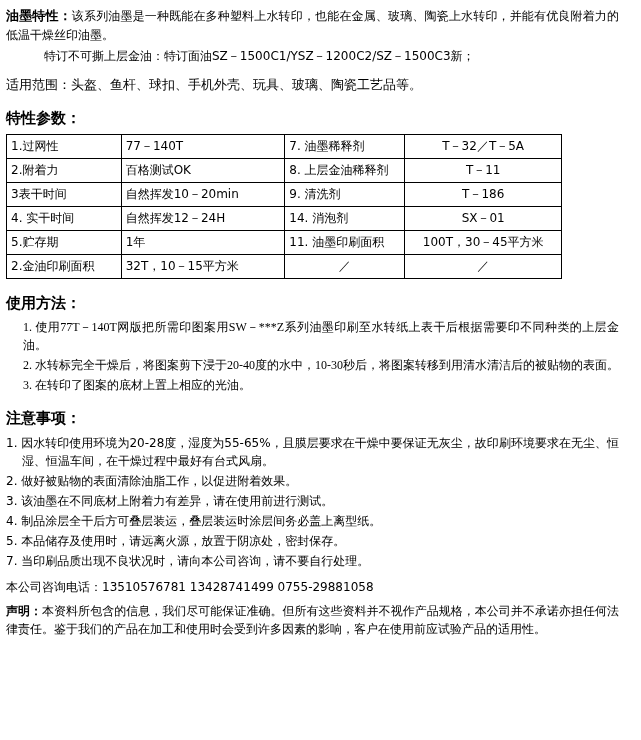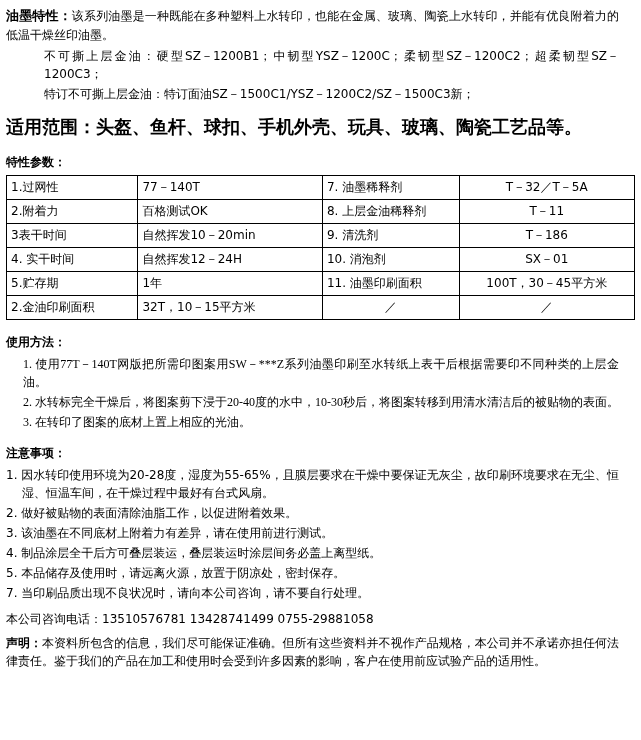--- a/index.html
+++ b/index.html
@@ -36,35 +36,35 @@
   .row-flex {
     display: flex;
     padding-left: 38px;
   }
   .row-flex .left {
     width: 300px;
     flex: 0 0 300px;
   }
   .heading {
     font-weight: bold;
-    font-size: 12px;
+    font-size: 15px;
     margin: 13px 0 4px 0;
   }
   .heading-inline {
     font-weight: bold;
     font-size: 13px;
   }
   .scope {
     margin: 10px 0 8px 0;
-    font-weight: bold;
-    font-size: 18px;
+    font-weight: normal;
+    font-size: 13px;
   }
   table.params {
     border-collapse: collapse;
-    width: 629px;
+    width: 556px;
     margin-top: 2px;
     font-size: 12px;
   }
   table.params td {
     border: 1px solid #000000;
     padding: 2px 4px;
     height: 19px;
     vertical-align: middle;
   }
   td.c1 { width: 130px; }
@@ -99,21 +99,20 @@
 </style>
 </head>
 <body>
 
 <div class="page">
 
   <div class="para sec-intro">
     <span class="heading-inline">油墨特性：</span><span>该系列油墨是一种既能在多种塑料上水转印，也能在金属、玻璃、陶瓷上水转印，并能有优良附着力的低温干燥丝印油墨。</span>
   </div>
 
-  <div class="para indent">不可撕上层金油：硬型SZ－1200B1；中韧型YSZ－1200C；柔韧型SZ－1200C2；超柔韧型SZ－1200C3；</div>
   <div class="para indent">特订不可撕上层金油：特订面油SZ－1500C1/YSZ－1200C2/SZ－1500C3新；</div>
 
   <div class="scope">
     <span>适用范围：</span><span>头盔、鱼杆、球扣、手机外壳、玩具、玻璃、陶瓷工艺品等。</span>
   </div>
 
   <div class="heading">特性参数：</div>
   <table class="params">
     <tbody>
       <tr>
@@ -130,21 +129,21 @@
       </tr>
       <tr>
         <td class="c1">3表干时间</td>
         <td class="c2">自然挥发10－20min</td>
         <td class="c3">9. 清洗剂</td>
         <td class="c4">T－186</td>
       </tr>
       <tr>
         <td class="c1">4. 实干时间</td>
         <td class="c2">自然挥发12－24H</td>
-        <td class="c3">10. 消泡剂</td>
+        <td class="c3">14. 消泡剂</td>
         <td class="c4">SX－01</td>
       </tr>
       <tr>
         <td class="c1">5.贮存期</td>
         <td class="c2">1年</td>
         <td class="c3">11. 油墨印刷面积</td>
         <td class="c4">100T，30－45平方米</td>
       </tr>
       <tr>
         <td class="c1">2.金油印刷面积</td>

